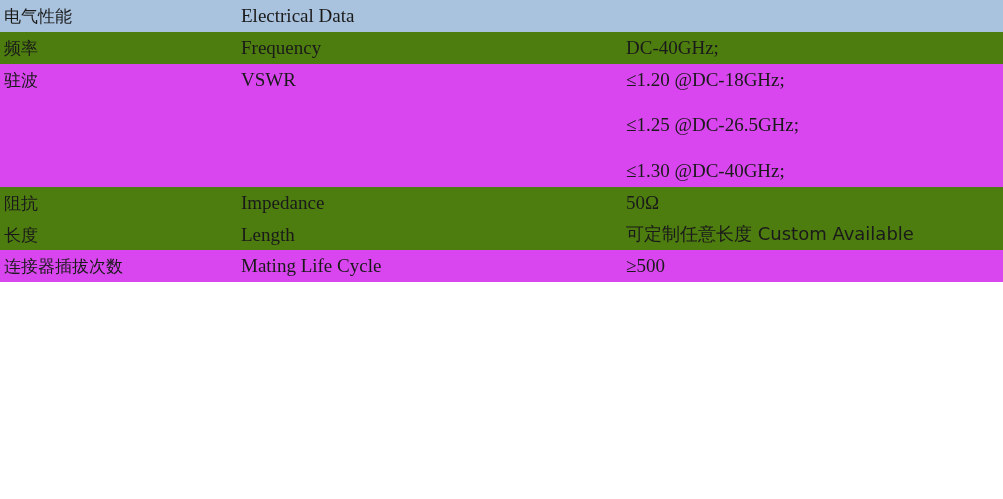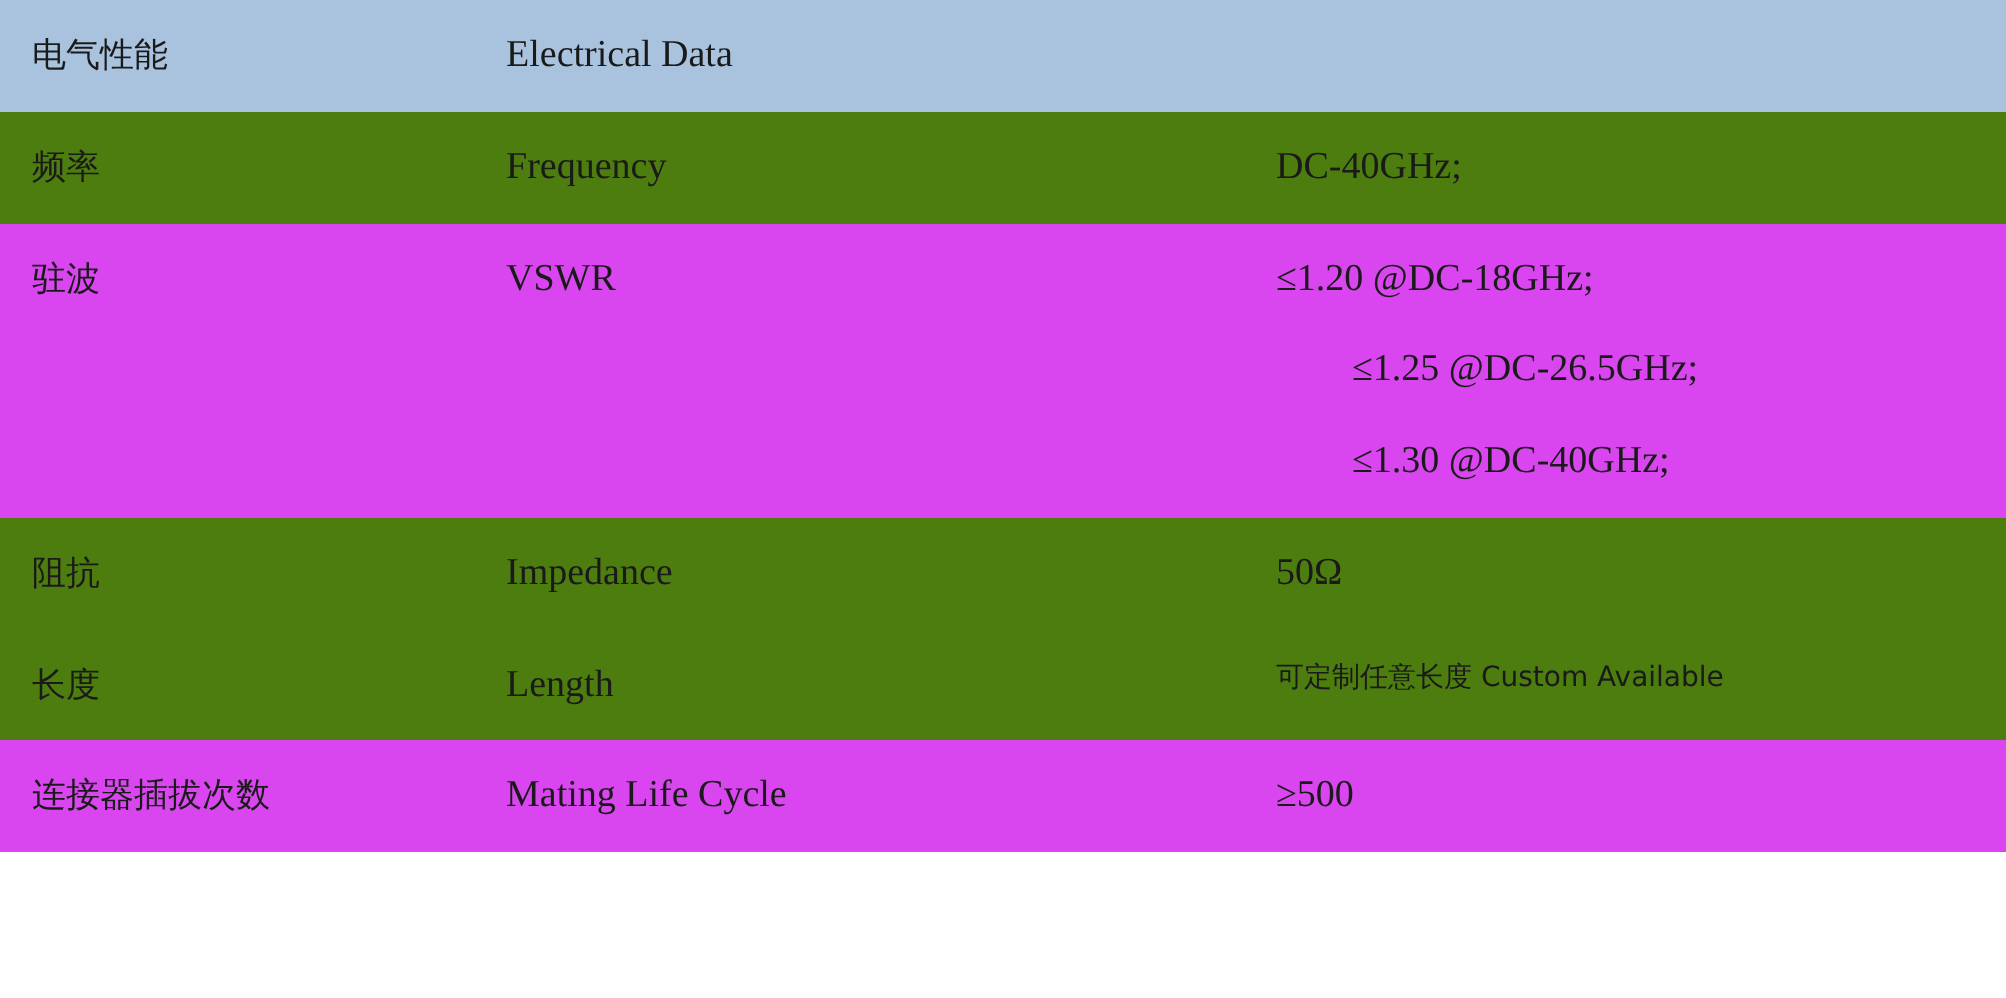--- a/index.html
+++ b/index.html
@@ -12,21 +12,21 @@
     background: #ffffff;
     font-family: "Liberation Serif", serif;
     overflow: hidden;
   }
   .spec-table {
     width: 1003px;
     border-collapse: collapse;
     table-layout: fixed;
   }
   .spec-table td {
-    padding: 16px;
+    padding: 4px;
     vertical-align: top;
     font-size: 19px;
     color: #1a1a1a;
     line-height: 1.25;
   }
   .col-cn { width: 237px; }
   .col-en { width: 385px; }
   .col-val { width: 381px; }
 
   .cell {
@@ -53,32 +53,31 @@
   }
   tr.alt-row td {
     background: #d946ef;
   }
 
   .val-line {
     margin: 0 0 0 0;
   }
   .val-line + .val-line {
     margin-top: 22px;
-    margin-left: 38px;
   }
   .tall {
     padding-bottom: 24px;
   }
   .cn-text {
     font-family: "DejaVu Sans", sans-serif;
     font-size: 17px;
   }
   .mixed-cn {
     font-family: "DejaVu Sans", sans-serif;
-    font-size: 14px;
+    font-size: 18px;
   }
 </style>
 </head>
 <body>
 
 <table class="spec-table">
   <colgroup>
     <col class="col-cn">
     <col class="col-en">
     <col class="col-val">

